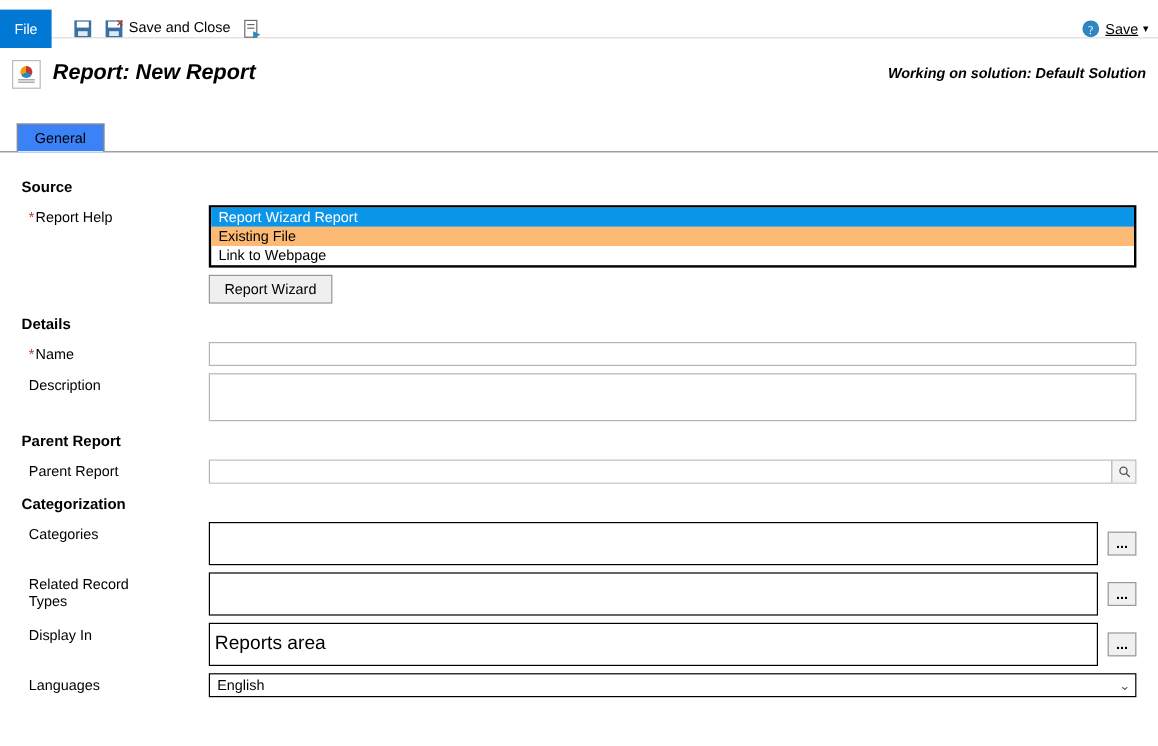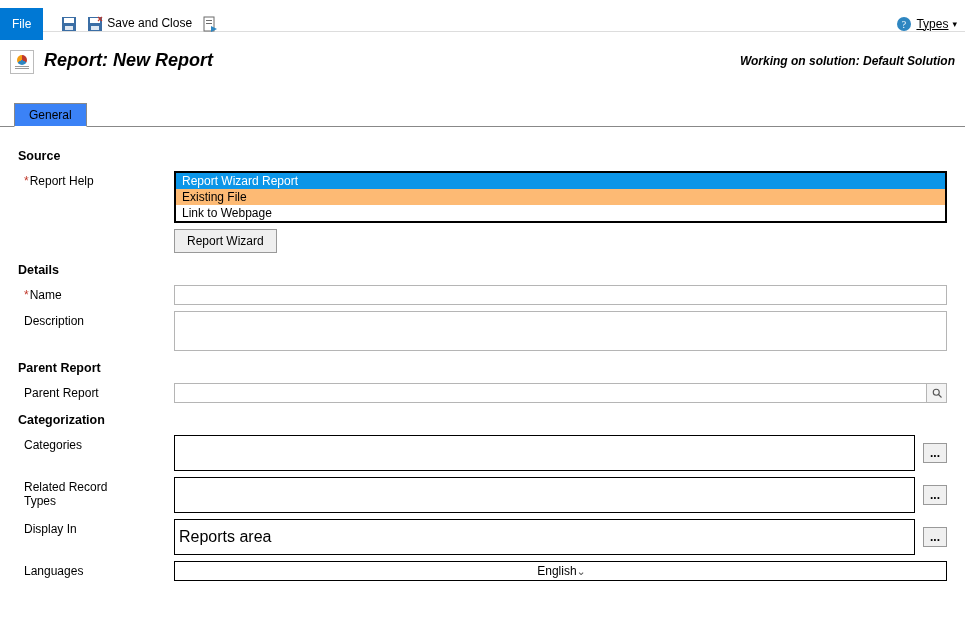--- a/index.html
+++ b/index.html
@@ -171,21 +171,21 @@
   .cat-input {
     flex:1; border:1px solid #000; height:36px; padding:2px 4px; font-size:16px;
   }
   .ellipsis-btn {
     width:24px; height:20px; border:1px solid #999; background:#f0f0f0;
     display:flex; align-items:center; justify-content:center; cursor:pointer;
     font-weight:bold; font-size:12px;
   }
   .select-wrap {
     flex:1; border:1px solid #000; height:20px;
-    display:flex; align-items:center; justify-content:center;
+    display:flex; align-items:center; justify-content:space-between;
     padding: 0 4px 0 6px; font-size:12px; cursor:pointer;
     background:#fff;
   }
   .chev { font-size:11px; color:#555;}
 
   
   svg.ico { width:16px; height:16px; }
 </style>
 </head>
 <body>
@@ -218,21 +218,21 @@
           <rect x="4" y="7" width="6" height="1" fill="#6b6b6b"></rect>
           <polygon points="9,10 15,13 9,16" fill="#2e86c1"></polygon>
         </svg>
     </div>
   </div>
   <div class="help-area">
     <svg class="ico" viewBox="0 0 16 16">
         <circle cx="8" cy="8" r="7" fill="#2e86c1"></circle>
         <text x="8" y="12" text-anchor="middle" font-size="10" fill="#fff" font-family="Segoe UI">?</text>
       </svg>
-    <span class="help-text">Types</span>
+    <span class="help-text">Save</span>
     <span class="caret-down">▾</span>
   </div>
 </div>
 
 <div class="header">
   <div class="report-icon">
     <div class="pie"></div>
     <div class="line"></div>
       <div class="line"></div>
   </div>

